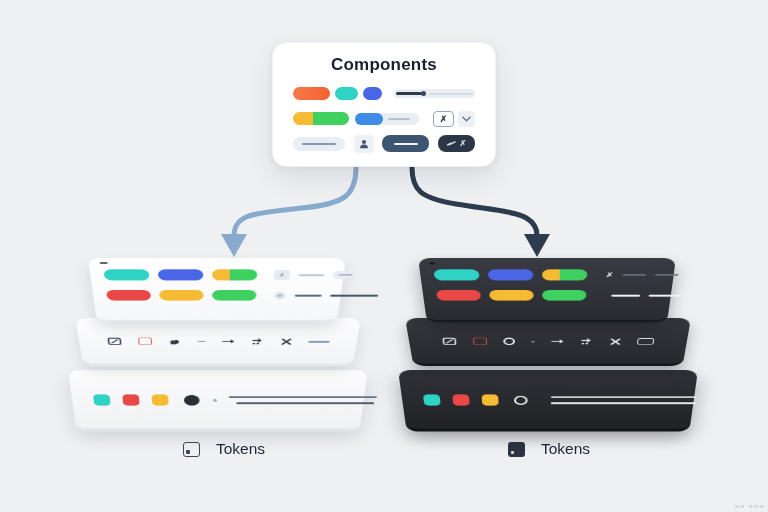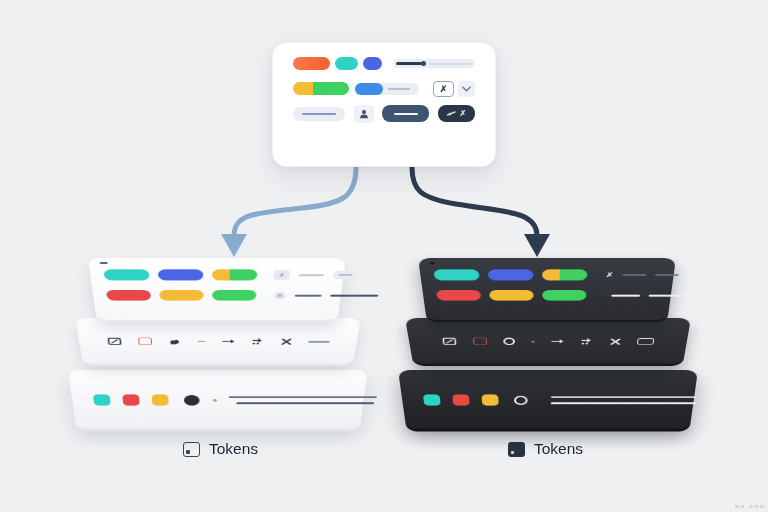--- a/index.html
+++ b/index.html
@@ -98,21 +98,21 @@
   .dot{border-radius:50%;flex:0 0 auto;}
   .circ-outline{width:12px;height:12px;border:2px solid #eceef0;border-radius:50%;box-sizing:border-box;}
   .rect-outline{width:17px;height:10px;border:1.7px solid #e4e7ea;border-radius:2px;box-sizing:border-box;}
   .sq{width:17px;height:17px;border-radius:5px;flex:0 0 auto;}
   .lines-block{display:flex;flex-direction:column;gap:7px;margin-left:12px;flex:1;}
   .lines-block i{display:block;height:2.5px;border-radius:1px;}
   .stack-light .lines-block i{background:#4e5c6e;}
   .stack-dark .lines-block i{background:#e8eaec;}
   .x-glyph{font-size:9px;font-weight:700;color:#e8eaec;margin-left:10px;}
   
-  .label{position:absolute;top:440px;display:flex;align-items:center;gap:9px;
+  .label{position:absolute;top:440px;display:flex;align-items:center;gap:16px;
     font-size:15.5px;font-weight:500;color:#1d2433;}
   .label-left{left:183px;}
   .label-right{left:508px;}
   .tok-icon{width:17px;height:15px;border-radius:3px;position:relative;box-sizing:border-box;}
   .tok-outline{border:1.8px solid #3c4657;background:transparent;}
   .tok-outline::after{content:"";position:absolute;left:2px;bottom:2px;width:4px;height:4px;
     border-radius:1px;background:#3c4657;}
   .tok-filled{background:#2b3342;}
   .tok-filled::after{content:"";position:absolute;left:3px;bottom:3px;width:3px;height:3px;
     border-radius:1px;background:#d8dce2;}
@@ -125,20 +125,21 @@
 <div class="canvas">
 
   <svg class="arrows" width="768" height="512" viewBox="0 0 768 512">
     <path d="M356 167 C 356 196, 344 204, 302 208 C 254 213, 234 214, 234 236" fill="none" style="stroke:var(--arrowLeft)" stroke-width="5" stroke-linecap="round"></path>
     <polygon points="221,234 247,234 234,257" style="fill:var(--arrowLeft)"></polygon>
     <path d="M412 167 C 412 190, 420 198, 456 204 C 502 212, 537 210, 537 236" fill="none" style="stroke:var(--arrowRight)" stroke-width="5" stroke-linecap="round"></path>
     <polygon points="524,234 550,234 537,257" style="fill:var(--arrowRight)"></polygon>
   </svg>
 
   <div class="comp-card">
+    <div class="comp-title">Components</div>
     <div class="crow">
       <span class="pill p-orange"></span>
       <span class="pill p-teal"></span>
       <span class="pill p-blue"></span>
       <span class="slider">
         <span class="slider-fill"></span>
         <span class="slider-knob"></span>
         <span class="slider-rest"></span>
       </span>
     </div>

